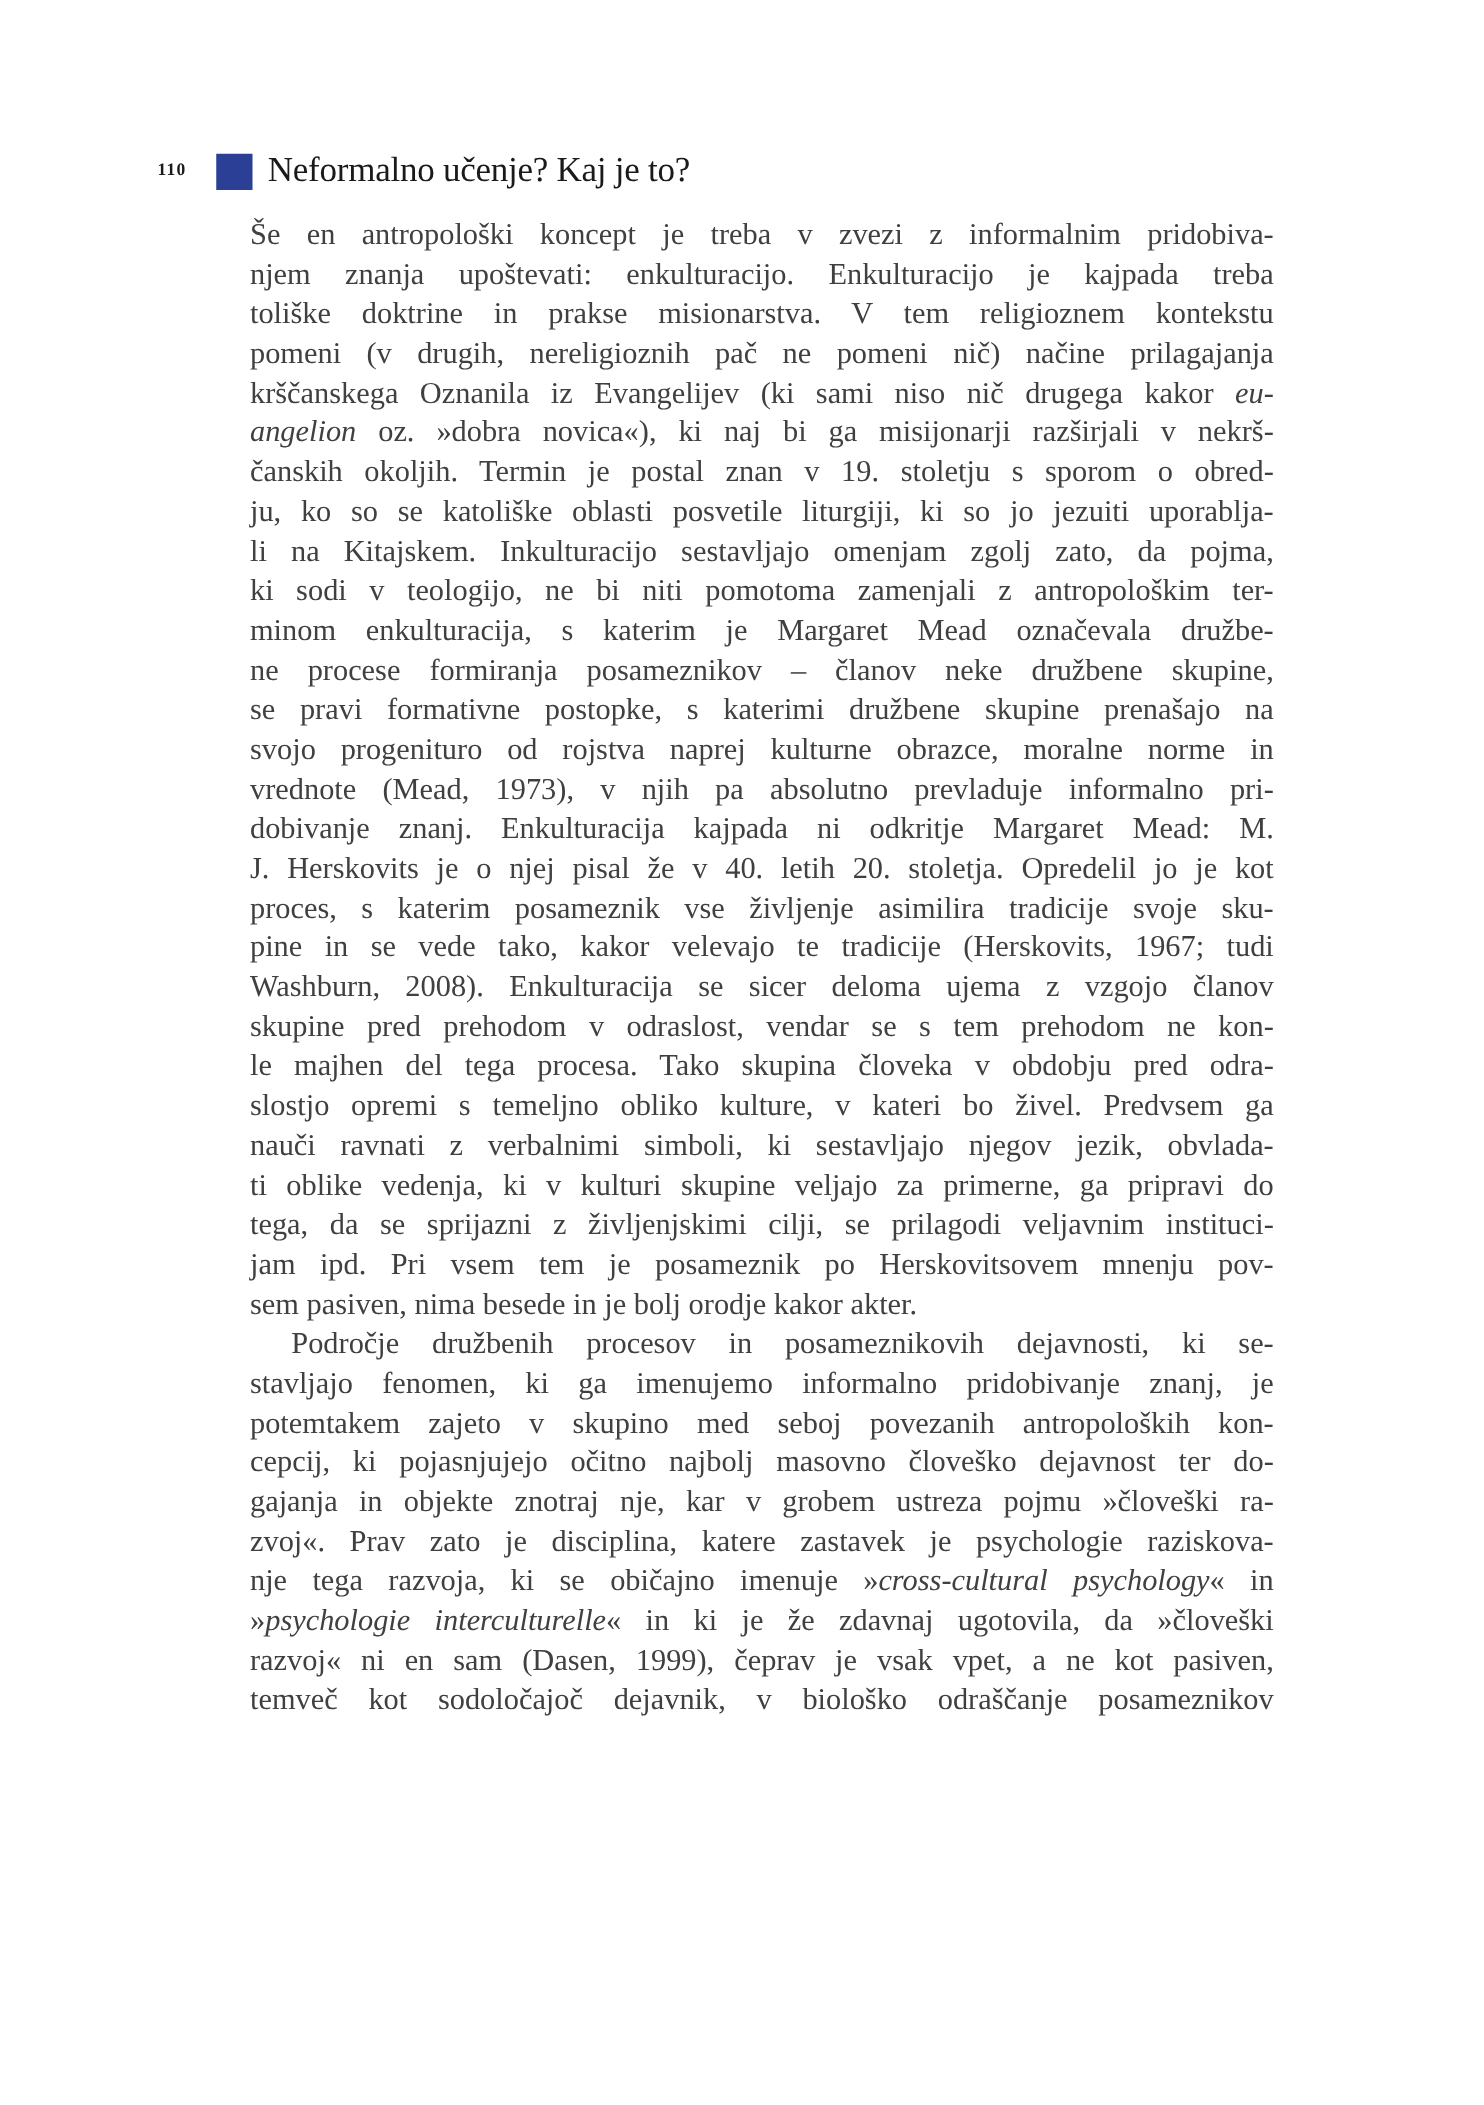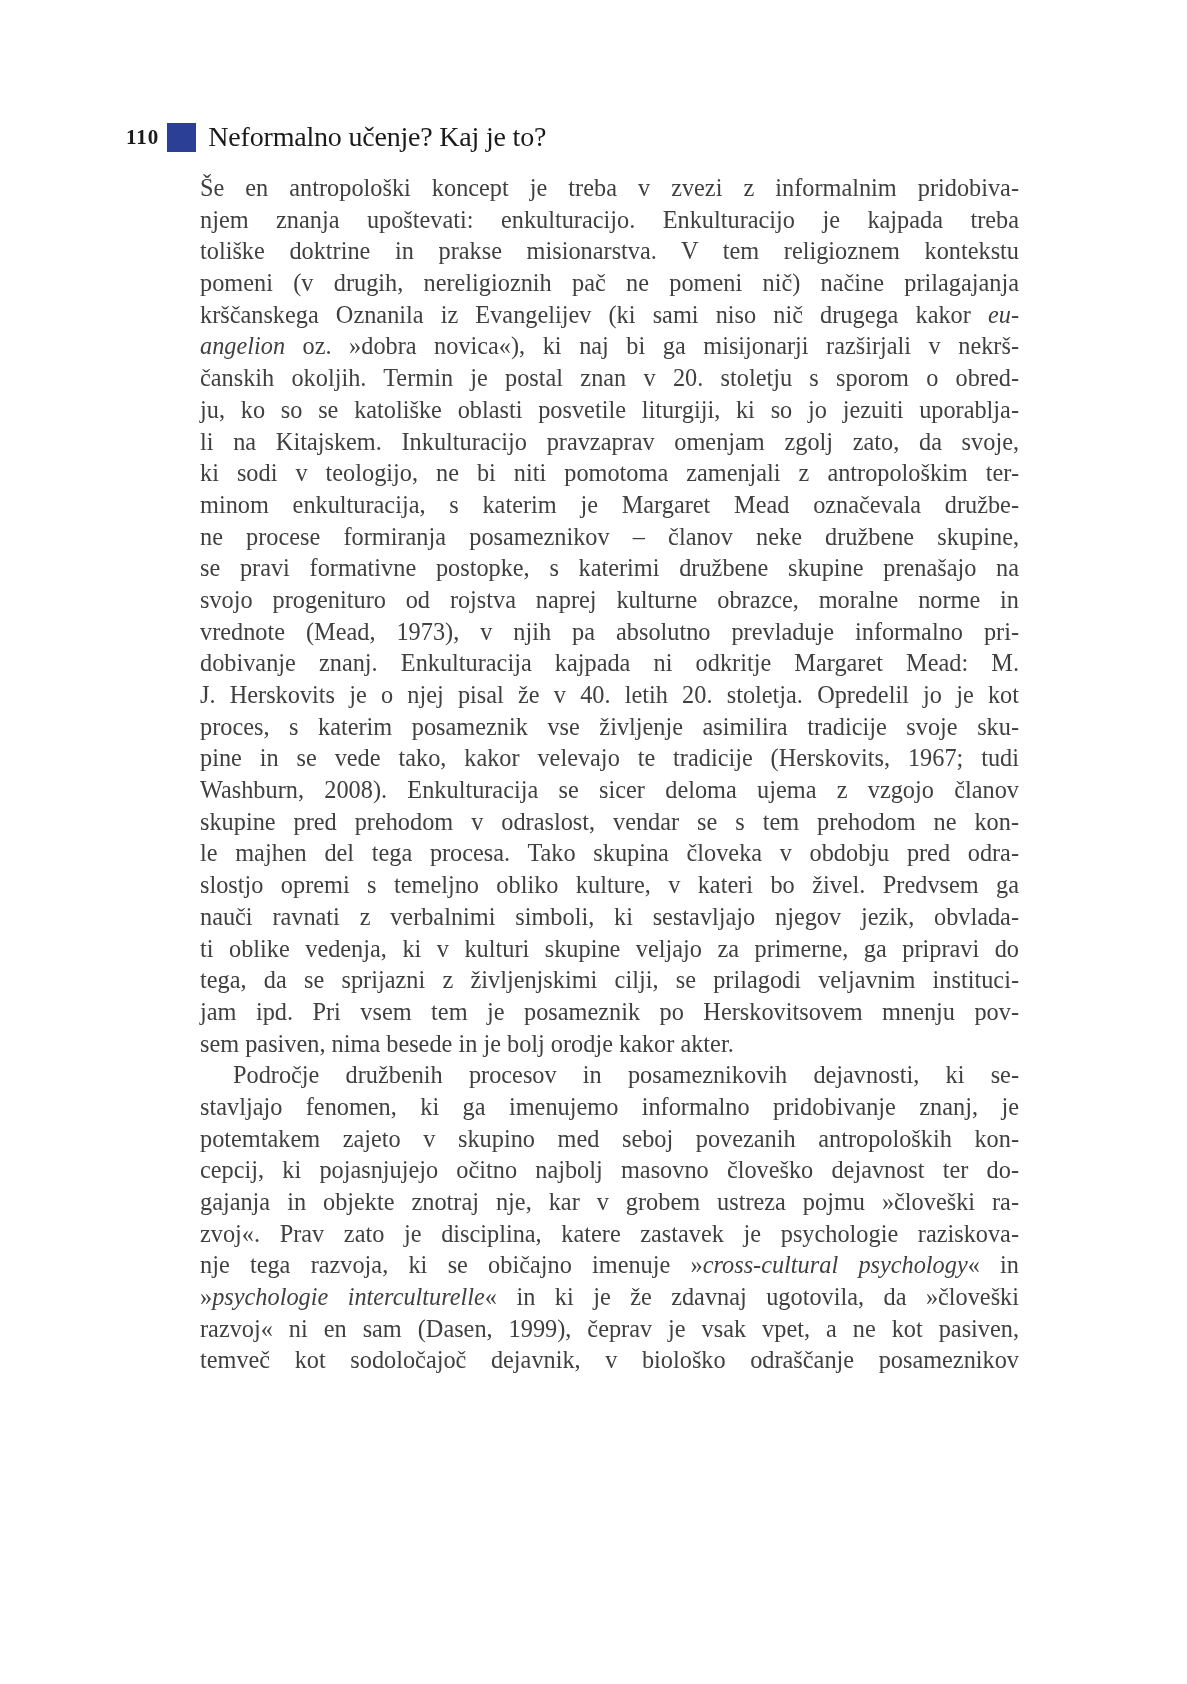--- a/index.html
+++ b/index.html
@@ -5,22 +5,22 @@
     html, body { margin: 0; padding: 0; background: #ffffff; }
     body { width: 1187px; height: 1684px; position: relative; overflow: hidden; }
     .page { position: absolute; left: 0; top: 0; width: 1187px; height: 1684px; }
     .running-head {
       position: absolute; left: 126px; top: 121px; height: 32px;
       display: flex; align-items: center;
       font-family: "Liberation Serif", serif; color: #1a1a1a;
     }
     .page-number {
       font-family: "Liberation Serif", serif; font-weight: bold;
-      font-size: 21px; letter-spacing: 1px; font-variant: small-caps;
-      margin-right: 8px;
+      font-size: 14px; letter-spacing: 1px; font-variant: small-caps;
+      margin-right: 24px;
       text-align: right;
     }
     .square { width: 29px; height: 29px; background: #2b3f96; margin-right: 12px; }
     .head-title { font-size: 28px; letter-spacing: -0.2px; }
     .body {
       position: absolute; left: 200px; top: 172px; width: 819px;
       font-family: "Liberation Serif", serif; font-size: 24.3px;
       line-height: 31.7px; color: #404040;
     }
     .line {
@@ -42,23 +42,23 @@
   </div>
 
   <div class="body" id="body-text">
       <div>
         <span class="line">Še en antropološki koncept je treba v zvezi z informalnim pridobiva-</span>
         <span class="line">njem znanja upoštevati: enkulturacijo. Enkulturacijo je kajpada treba</span>
         <span class="line">toliške doktrine in prakse misionarstva. V tem religioznem kontekstu</span>
         <span class="line">pomeni (v drugih, nereligioznih pač ne pomeni nič) načine prilagajanja</span>
         <span class="line">krščanskega Oznanila iz Evangelijev (ki sami niso nič drugega kakor <i>eu-</i></span>
         <span class="line"><i>angelion</i> oz. »dobra novica«), ki naj bi ga misijonarji razširjali v nekrš-</span>
-        <span class="line">čanskih okoljih. Termin je postal znan v 20. stoletju s sporom o obred-</span>
+        <span class="line">čanskih okoljih. Termin je postal znan v 19. stoletju s sporom o obred-</span>
         <span class="line">ju, ko so se katoliške oblasti posvetile liturgiji, ki so jo jezuiti uporablja-</span>
-        <span class="line">li na Kitajskem. Inkulturacijo pravzaprav omenjam zgolj zato, da svoje,</span>
+        <span class="line">li na Kitajskem. Inkulturacijo sestavljajo omenjam zgolj zato, da pojma,</span>
         <span class="line">ki sodi v teologijo, ne bi niti pomotoma zamenjali z antropološkim ter-</span>
         <span class="line">minom enkulturacija, s katerim je Margaret Mead označevala družbe-</span>
         <span class="line">ne procese formiranja posameznikov – članov neke družbene skupine,</span>
         <span class="line">se pravi formativne postopke, s katerimi družbene skupine prenašajo na</span>
         <span class="line">svojo progenituro od rojstva naprej kulturne obrazce, moralne norme in</span>
         <span class="line">vrednote (Mead, 1973), v njih pa absolutno prevladuje informalno pri-</span>
         <span class="line">dobivanje znanj. Enkulturacija kajpada ni odkritje Margaret Mead: M.</span>
         <span class="line">J. Herskovits je o njej pisal že v 40. letih 20. stoletja. Opredelil jo je kot</span>
         <span class="line">proces, s katerim posameznik vse življenje asimilira tradicije svoje sku-</span>
         <span class="line">pine in se vede tako, kakor velevajo te tradicije (Herskovits, 1967; tudi</span>

